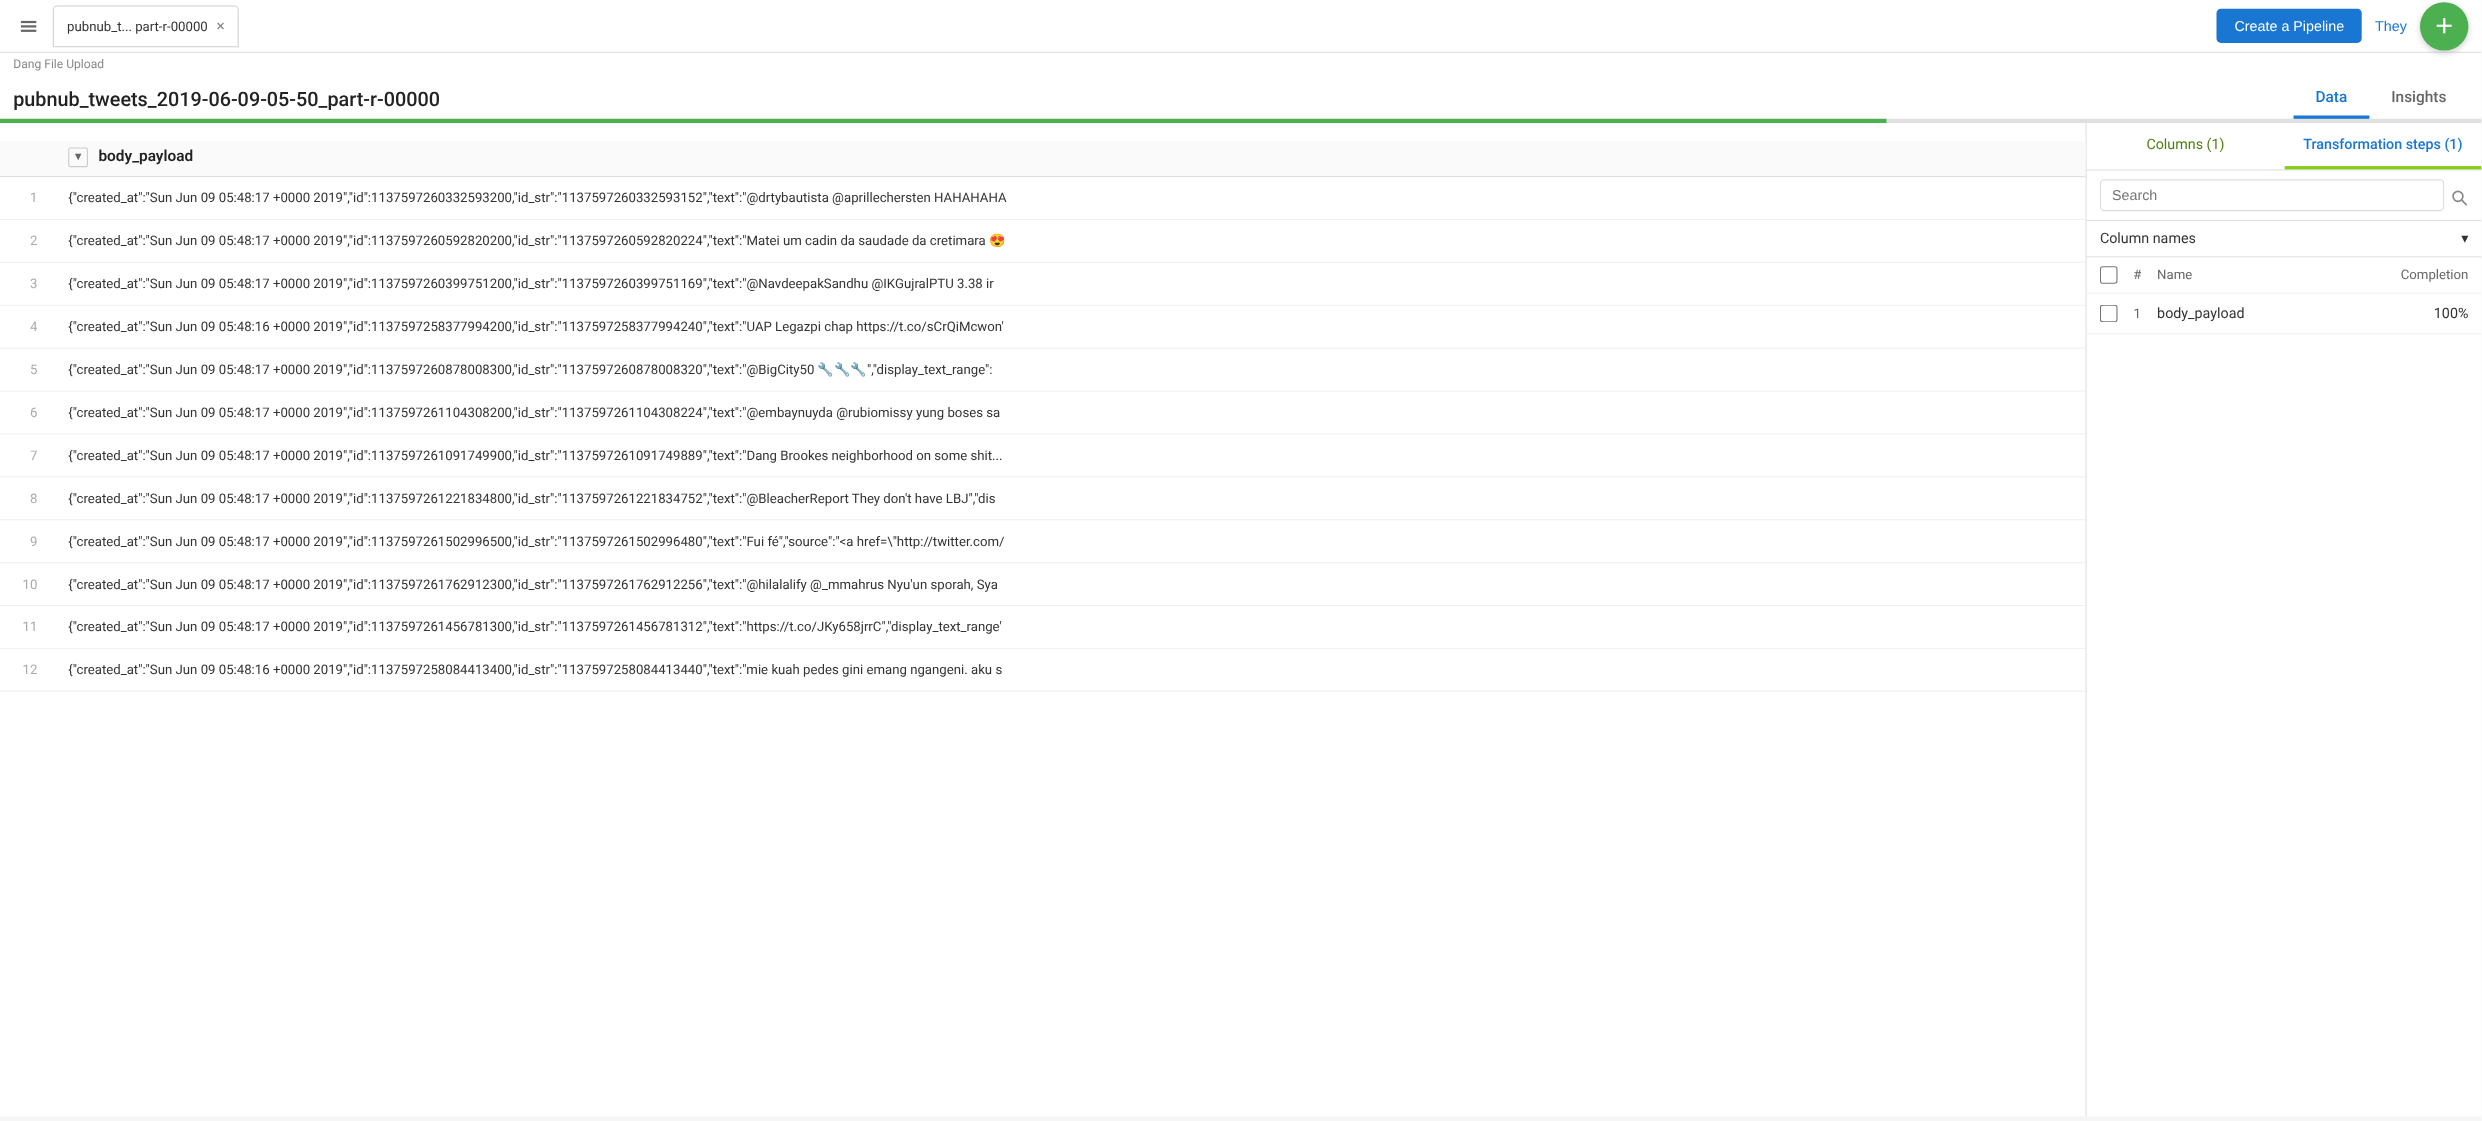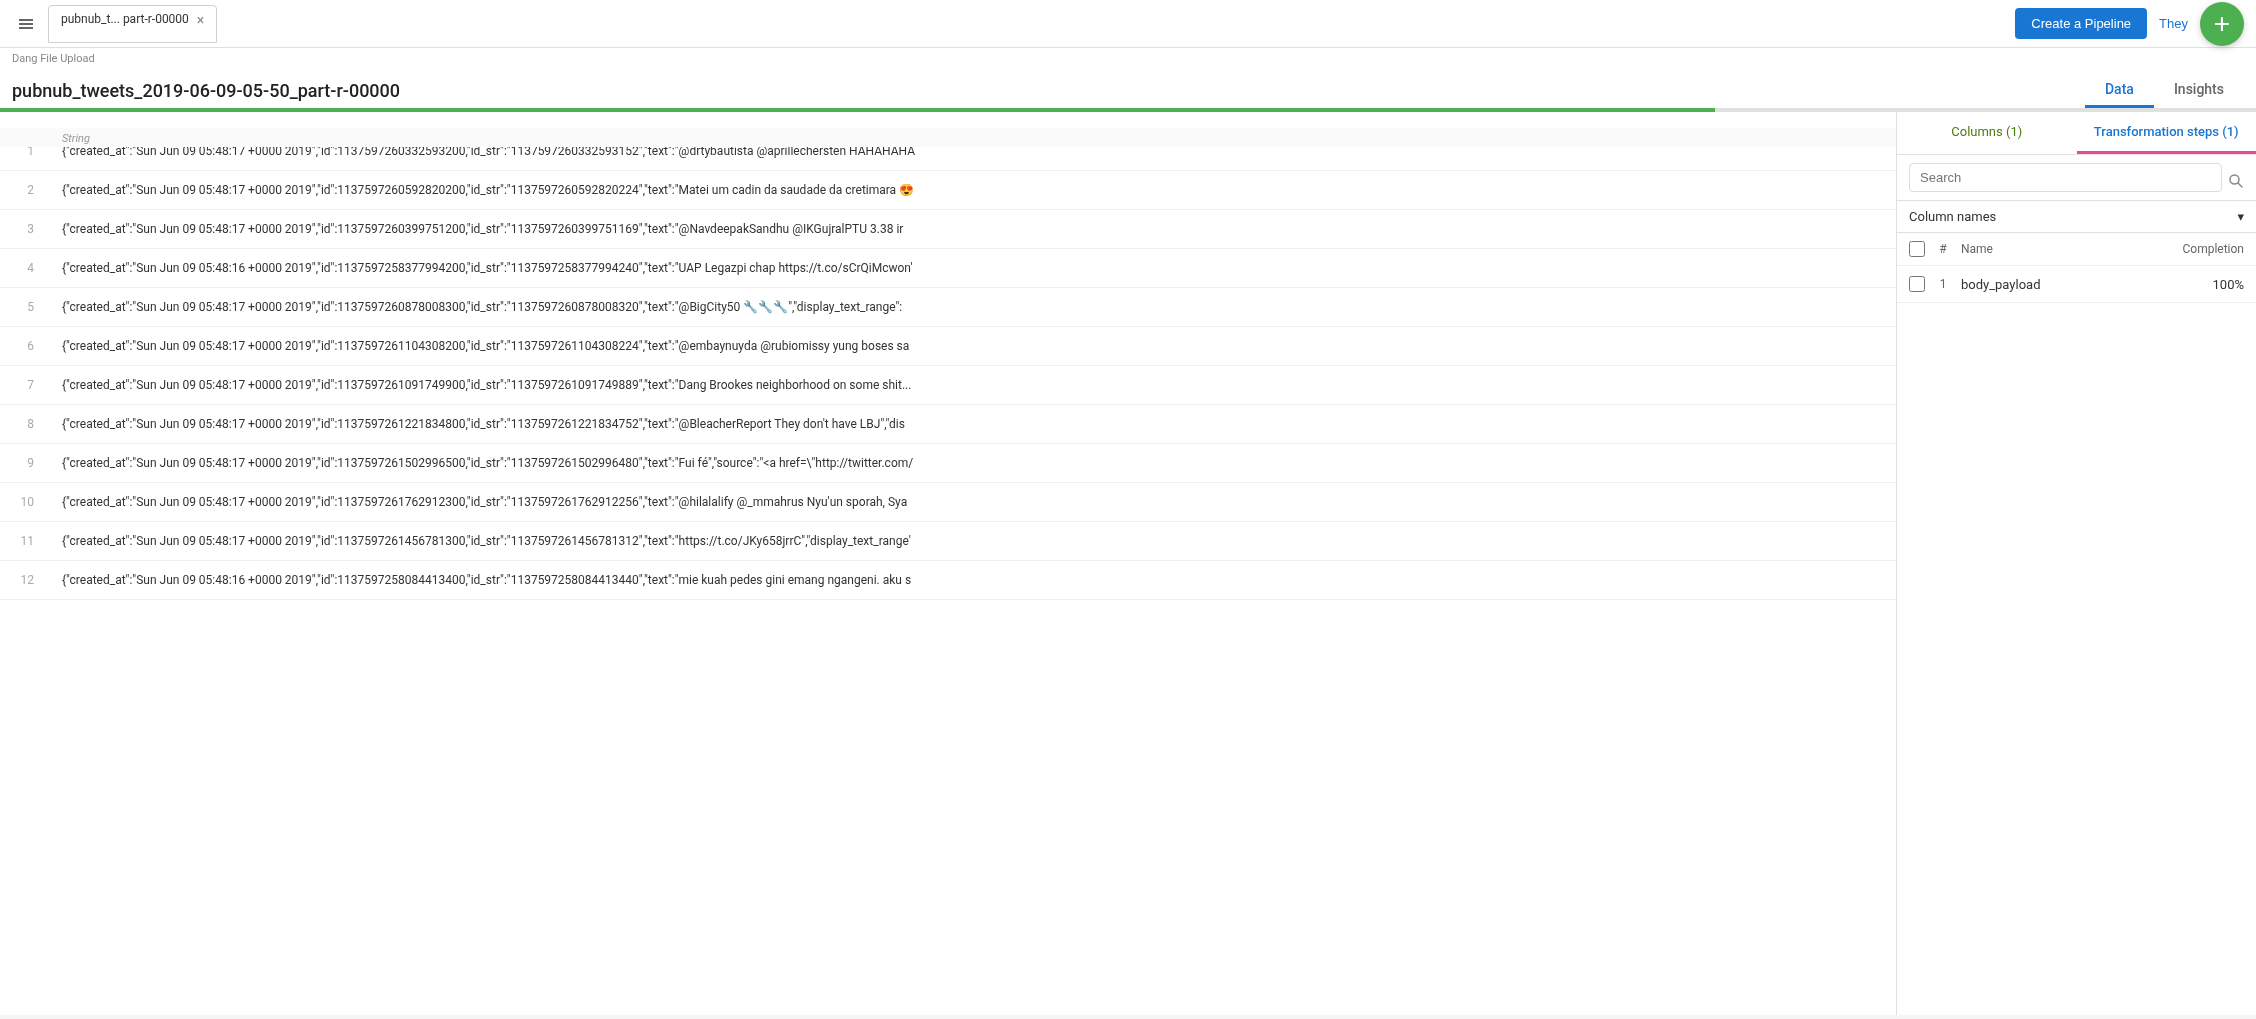--- a/index.html
+++ b/index.html
@@ -15,21 +15,21 @@
       padding: 0 12px;
       position: relative;
     }
     .tab-area {
       display: flex;
       align-items: center;
       flex: 1;
     }
     .tab {
       display: flex;
-      align-items: flex-start;
+      align-items: center;
       background: #fff;
       border: 1px solid #d0d0d0;
       border-radius: 4px 4px 0 0;
       padding: 6px 12px;
       font-size: 12px;
       color: #333;
       gap: 8px;
       height: 38px;
       cursor: pointer;
     }
@@ -244,21 +244,21 @@
       flex: 1;
       padding: 12px 8px;
       text-align: center;
       font-size: 13px;
       cursor: pointer;
       color: #4d7c0f;
       border-bottom: 3px solid transparent;
     }
     .right-tab.active {
       color: #1976d2;
-      border-bottom: 3px solid #ec4899;
+      border-bottom: 3px solid #84cc16;
       font-weight: 500;
     }
     .search-bar {
       display: flex;
       align-items: flex-end;
       padding: 8px 12px;
       border-bottom: 1px solid #e0e0e0;
     }
     .search-input {
       flex: 1;
@@ -367,20 +367,27 @@
 <div class="main-layout">
 
   <div class="data-area">
     <div class="table-wrapper">
       <table>
         <thead>
           <tr class="type-row">
             <th class="row-num-col"></th>
             <th>String</th>
           </tr>
+          <tr class="col-header-row">
+            <th class="row-num-col"></th>
+            <th class="col-name">
+              <span class="expand-icon">▼</span>
+              <span>body_payload</span>
+            </th>
+          </tr>
         </thead>
         <tbody id="table-body">
         <tr>
               <td class="row-num">1</td>
               <td>{"created_at":"Sun Jun 09 05:48:17 +0000 2019","id":1137597260332593200,"id_str":"1137597260332593152","text":"@drtybautista @aprillechersten HAHAHAHA</td>
             </tr>
             <tr>
               <td class="row-num">2</td>
               <td>{"created_at":"Sun Jun 09 05:48:17 +0000 2019","id":1137597260592820200,"id_str":"1137597260592820224","text":"Matei um cadin da saudade da cretimara 😍</td>
             </tr>

